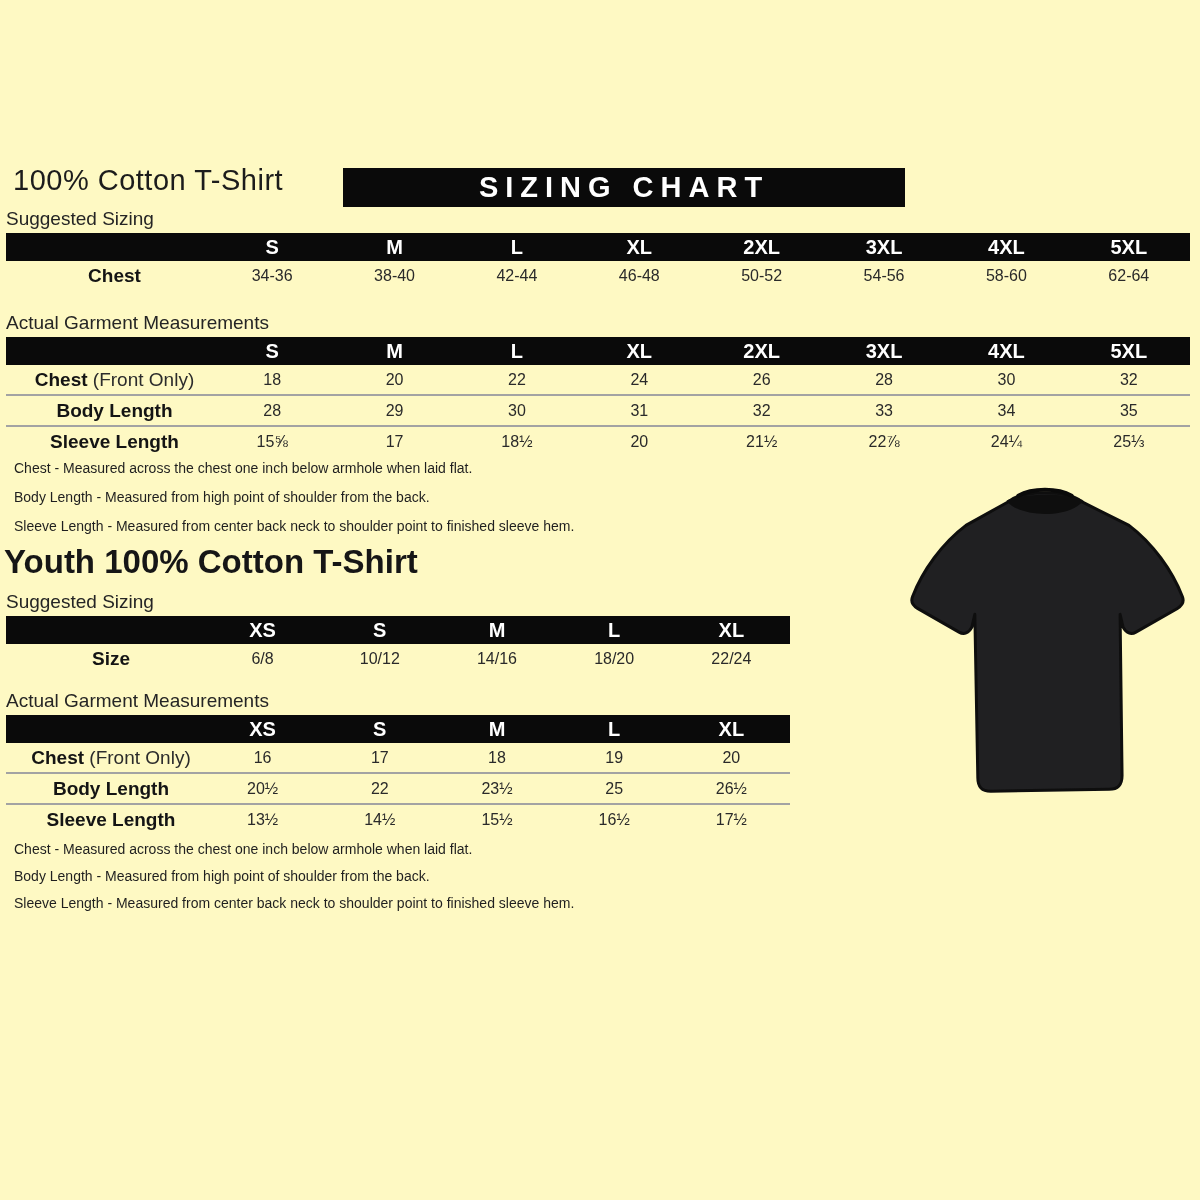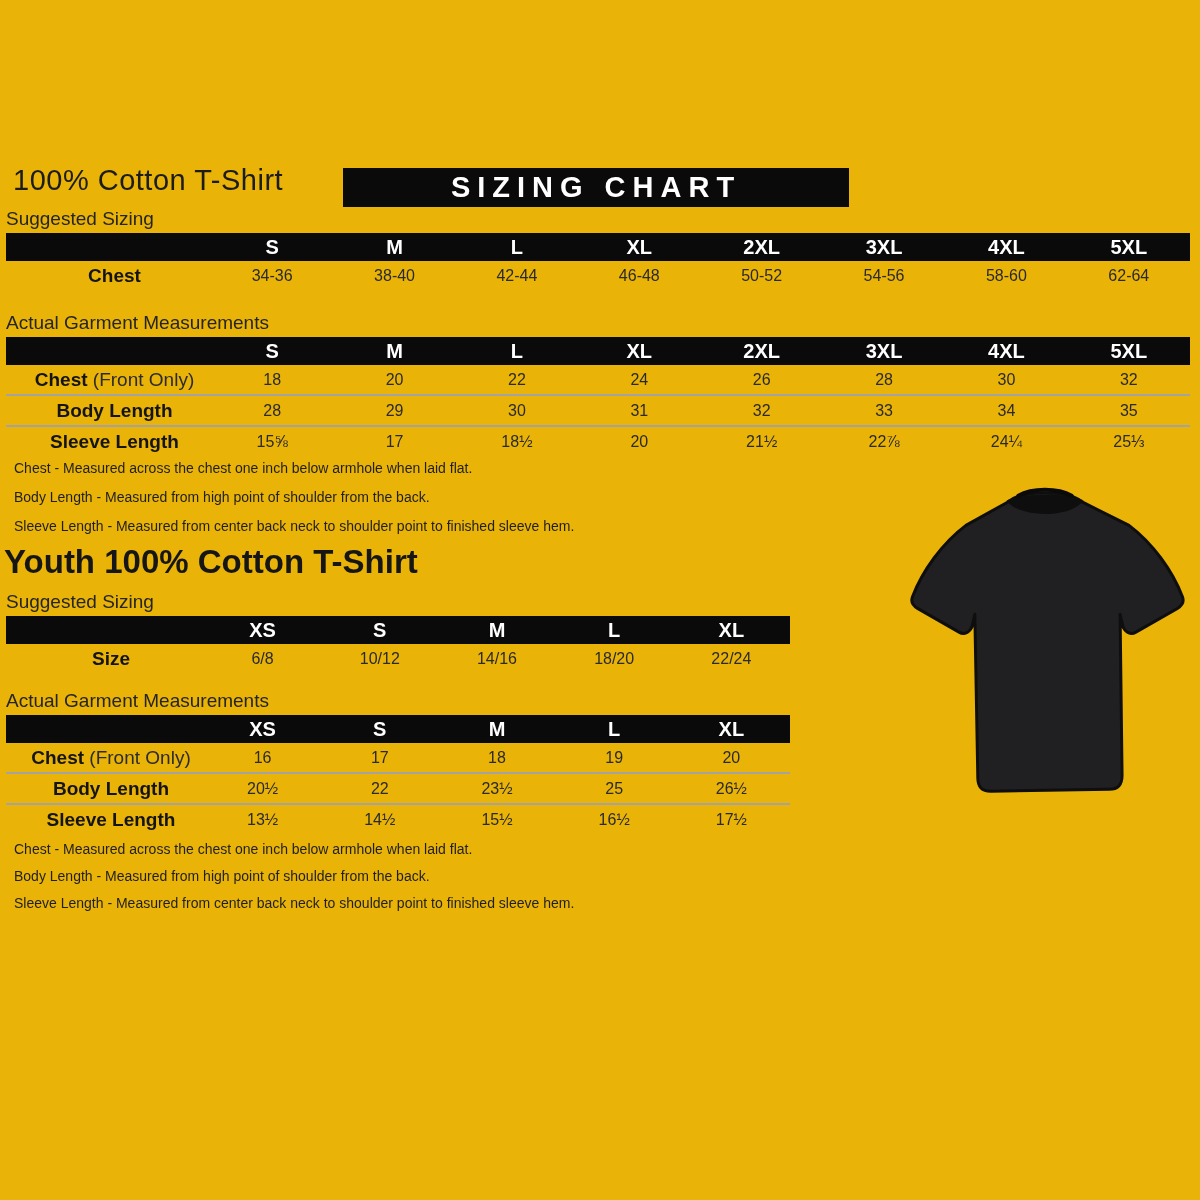--- a/index.html
+++ b/index.html
@@ -1,21 +1,21 @@
 <!DOCTYPE html>
 <html><head>
 <meta charset="utf-8">
 <style>
   html,body{margin:0;padding:0;background:#fff;}
   #page{
-    position:relative;width:1200px;height:1200px;background:#eab308;
+    position:relative;width:1200px;height:1200px;background:#fef9c3;
     font-family:"Liberation Sans","DejaVu Sans",sans-serif;color:#222;overflow:hidden;
   }
   .big-title{position:absolute;left:13px;top:164px;font-size:29px;color:#1c1c1c;letter-spacing:0.5px;}
-  .banner{position:absolute;left:343px;top:168px;width:506px;height:39px;background:#0a0a0a;
+  .banner{position:absolute;left:343px;top:168px;width:562px;height:39px;background:#0a0a0a;
     display:flex;align-items:center;justify-content:center;}
   .banner span{color:#ffffff;font-weight:bold;font-size:29px;letter-spacing:7px;}
   .section{position:absolute;left:6px;}
   .section-label{font-size:19px;color:#252525;margin:0 0 3px 0;}
   .youth-title{position:absolute;left:4px;top:543px;font-size:33px;font-weight:bold;color:#161616;}
   table{border-collapse:collapse;table-layout:fixed;}
   .adult-table{width:1184px;}
   .youth-table{width:784px;}
   thead th{background:#0a0a0a;color:#fff;font-size:20px;font-weight:bold;height:28px;padding:0;text-align:center;}
   .adult-table .labelcol{width:205px;}

